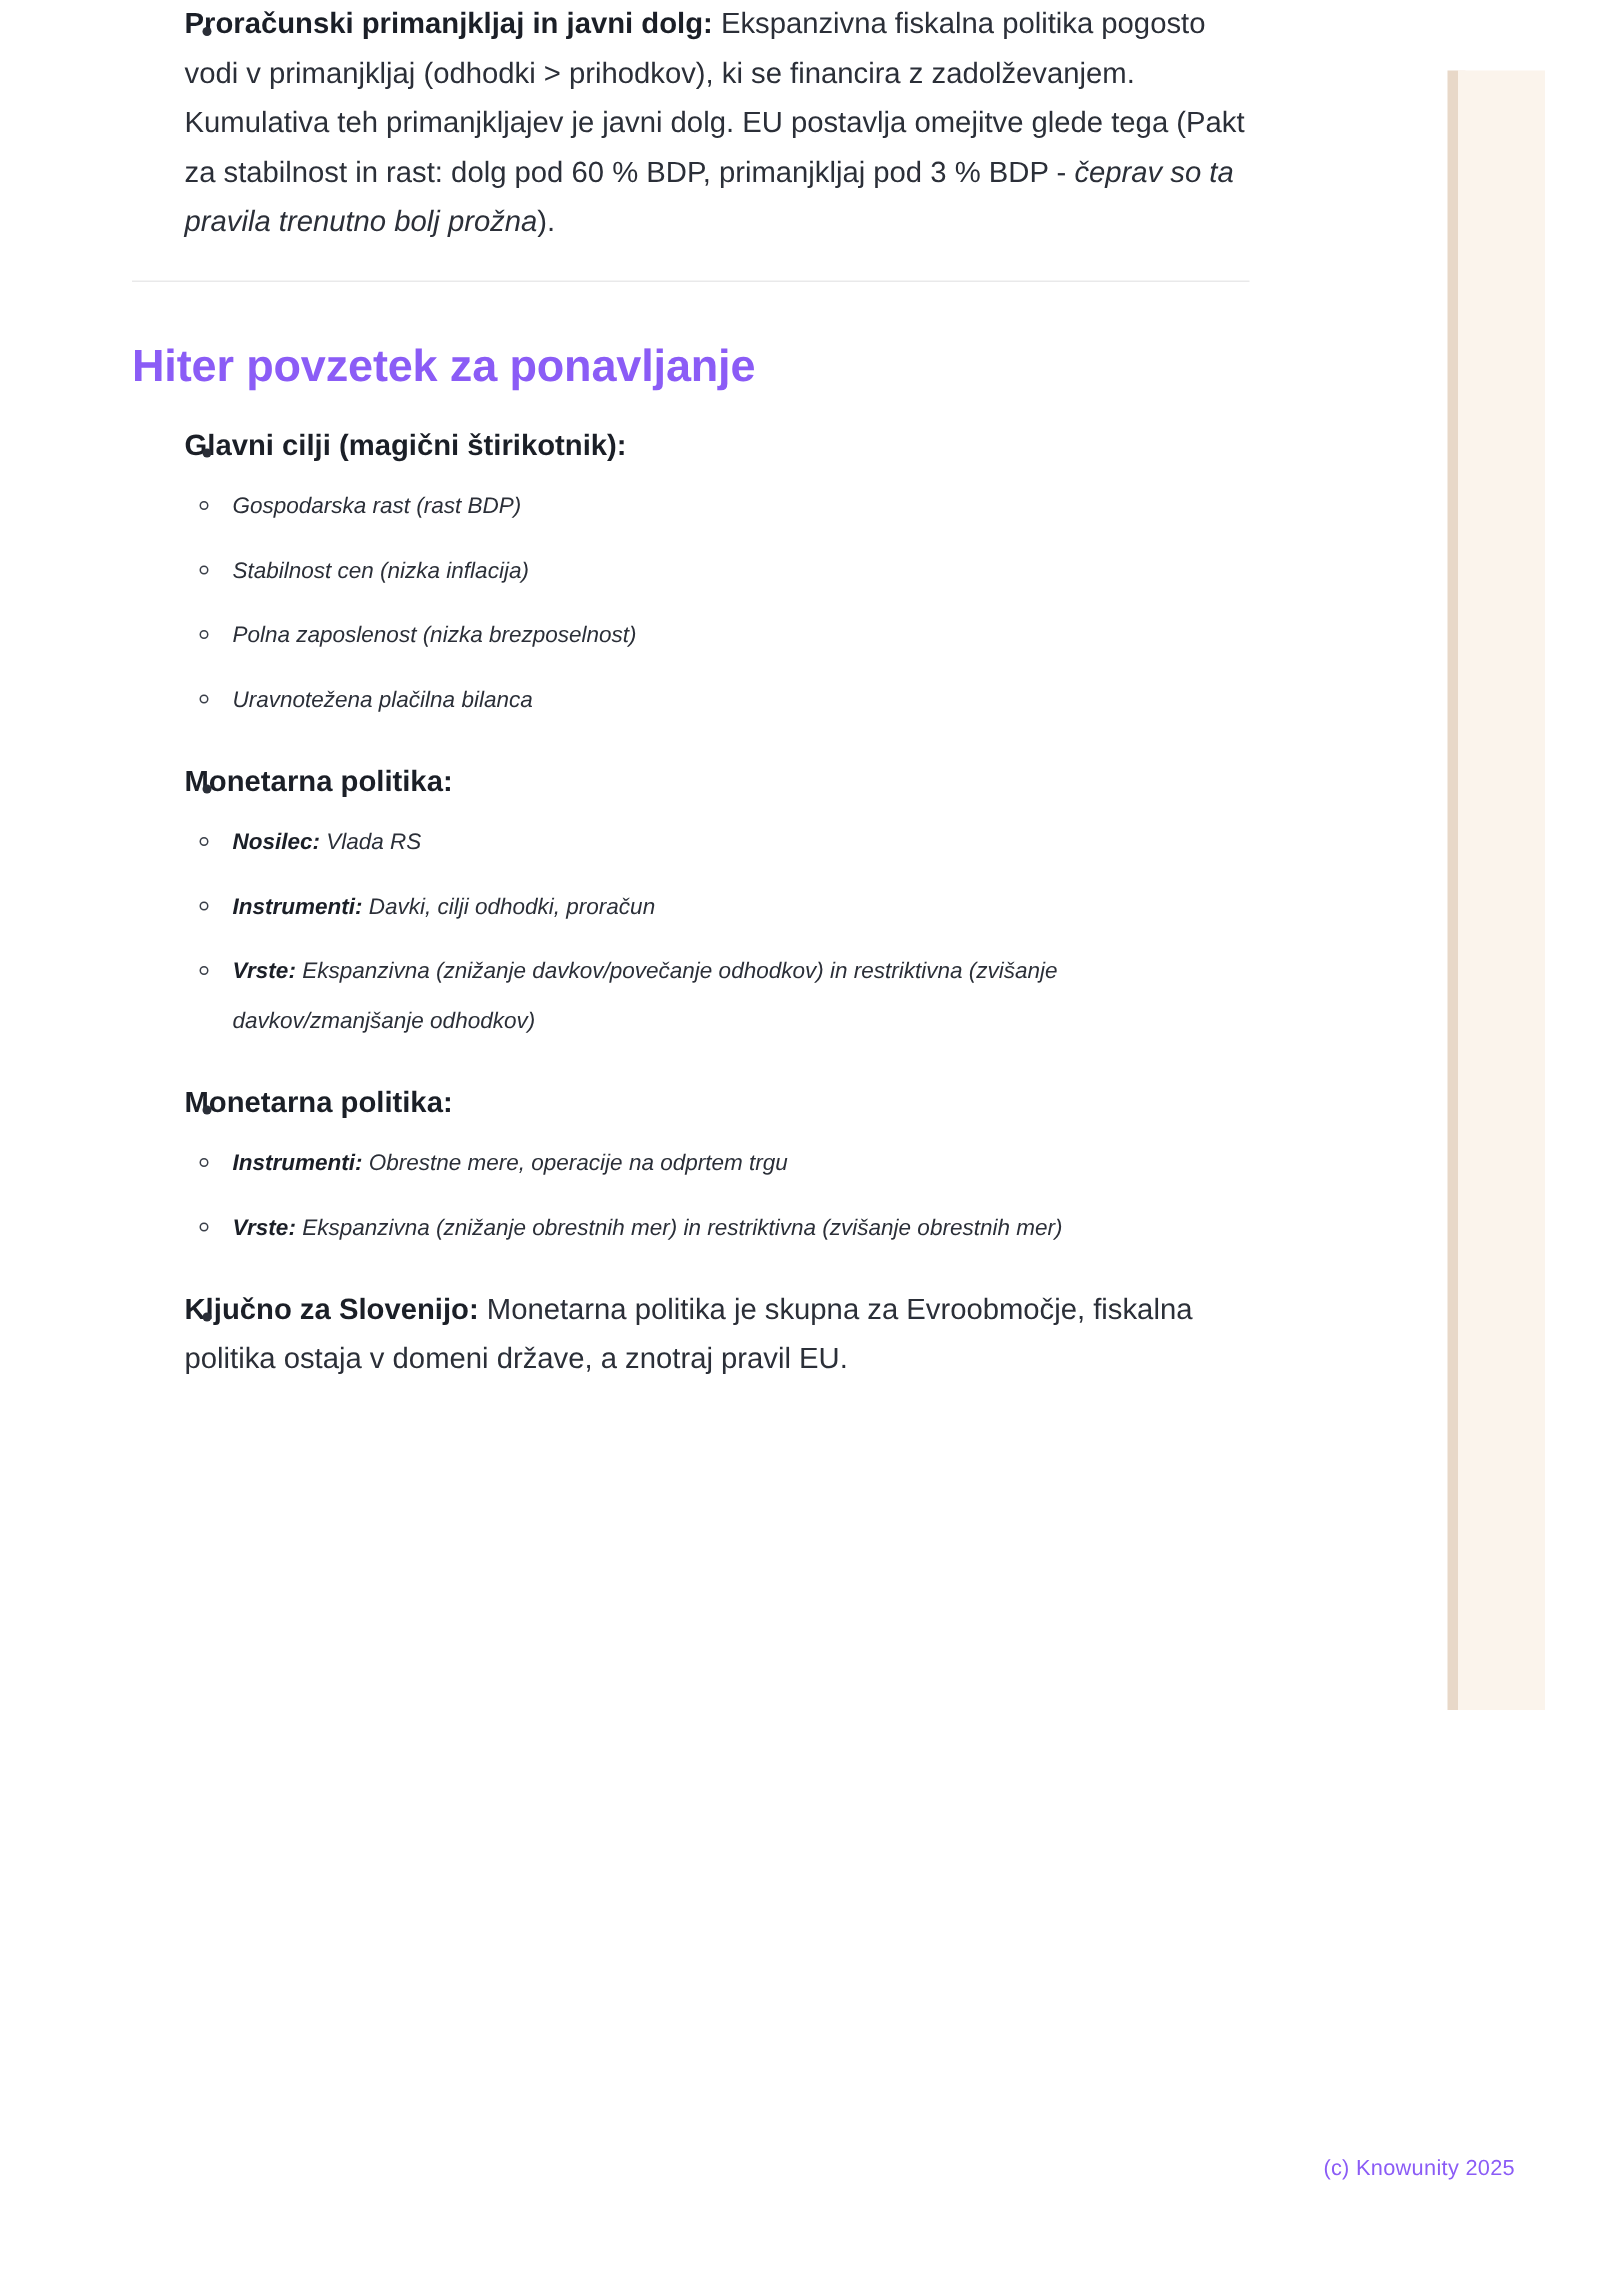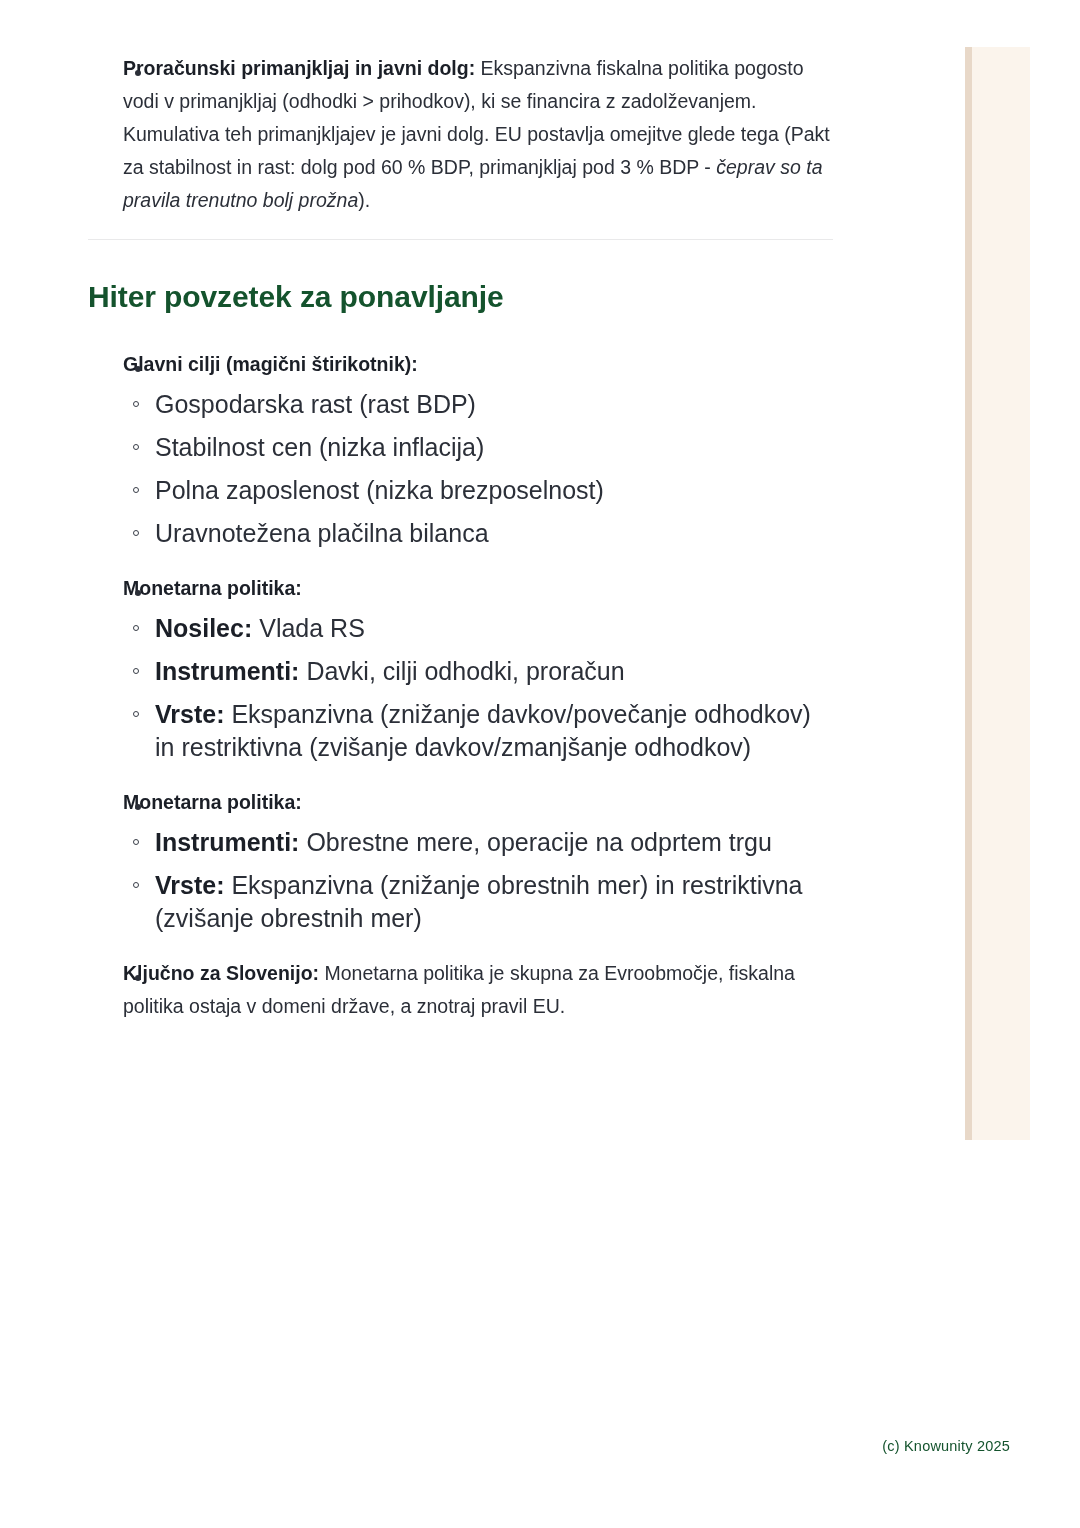--- a/index.html
+++ b/index.html
@@ -82,23 +82,24 @@
 
   ul.lvl2 {
     list-style: none;
     margin: 7px 0 0 0;
     padding: 0;
   }
   ul.lvl2 > li {
     position: relative;
     padding-left: 32px;
     color: #2b2f38;
-    font-size: 25px;
+    font-size: 15px;
     line-height: 33px;
     margin-bottom: 10px;
+    font-style: italic;
   }
   ul.lvl2 > li::before {
     content: "";
     position: absolute;
     left: 10px;
     top: 13px;
     width: 6px;
     height: 6px;
     border-radius: 50%;
     border: 1.4px solid #3a3f49;
@@ -111,37 +112,37 @@
   i, .i { font-style: italic; }
 
   .divider {
     margin: 22px 0 0 0;
     height: 1px;
     background: #e9e9ea;
     width: 745px;
   }
 
   h2.section-title {
-    color: #14532d;
+    color: #8b5cf6;
     font-size: 30px;
     font-weight: 700;
-    margin: 38px 0 32px 0;
+    margin: 38px 0 17px 0;
     letter-spacing: -0.1px;
     line-height: 38px;
   }
 
   .footer {
     position: absolute;
     right: 70px;
     top: 1438px;
-    color: #14532d;
+    color: #8b5cf6;
     font-size: 14.5px;
     letter-spacing: 0.2px;
   }
-  #top-block { padding-top: 52px; }
+  #top-block { }
 </style>
 </head>
 <body>
 
 <div class="page">
 
   <div class="side-panel-edge"></div>
   <div class="side-panel-edge-inner"></div>
   <div class="side-panel"></div>
 

